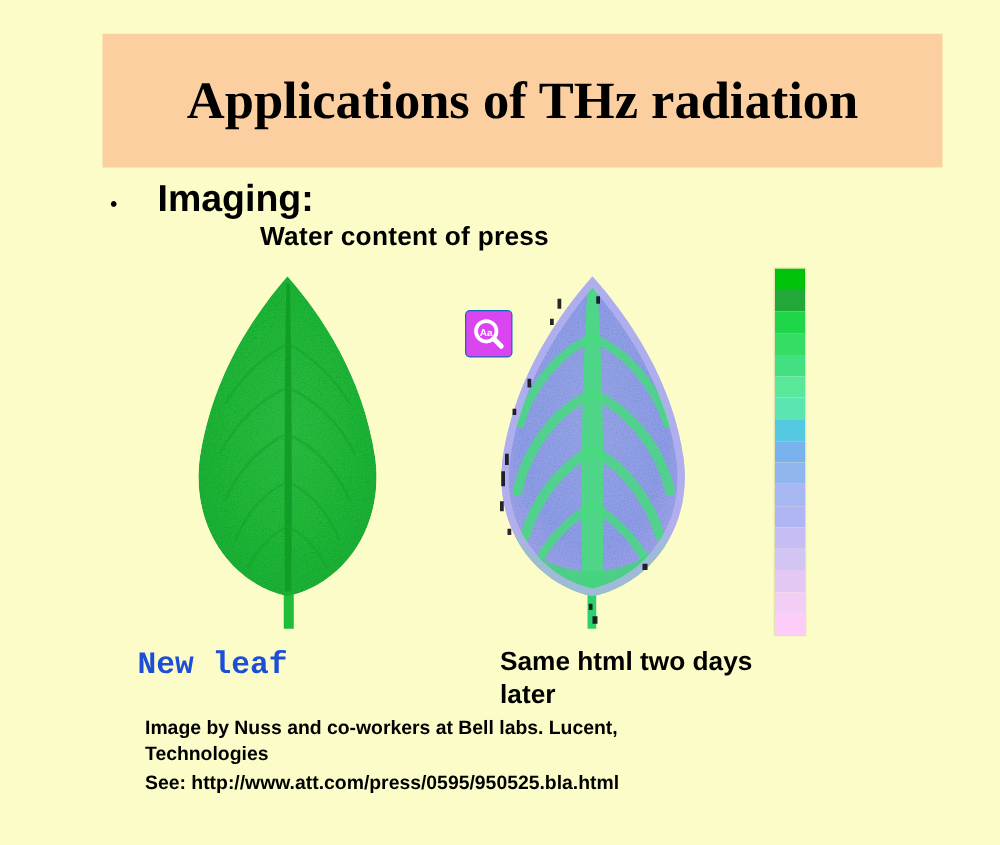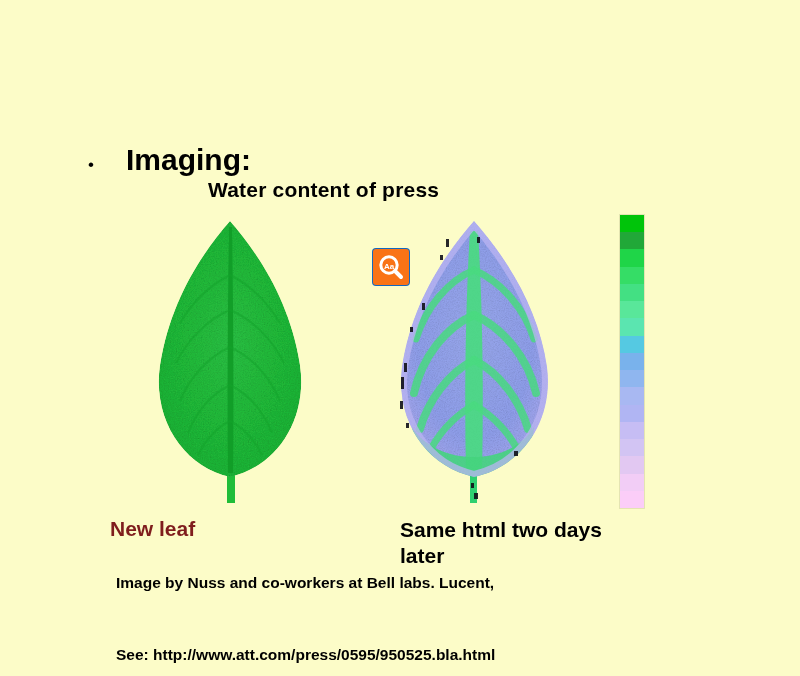--- a/index.html
+++ b/index.html
@@ -107,23 +107,24 @@
     flex-direction: column;
     box-shadow: 0 0 0 1px rgba(200,200,150,0.45);
   }
   #colorbar .band { width: 100%; flex: 1 1 0; }
 
   
   #caption-left {
     position: absolute;
     left: 110px;
     top: 517px;
-    font-size: 21px;
-    font-weight: bold;
-    color: #7f1d1d;
+    font-size: 25px;
+    font-weight: bold;
+    color: #1d4ed8;
+    font-family: Liberation Mono, monospace;
   }
   #caption-right {
     position: absolute;
     left: 400px;
     top: 517px;
     width: 210px;
     font-size: 21px;
     font-weight: bold;
     line-height: 26px;
     color: #000;
@@ -136,31 +137,34 @@
     top: 572px;
     width: 520px;
     font-size: 15.5px;
     font-weight: bold;
     line-height: 21px;
     color: #000;
   }
   #source-line {
     position: absolute;
     left: 116px;
-    top: 646px;
+    top: 618px;
     font-size: 15.5px;
     font-weight: bold;
     color: #000;
   }
 </style>
 </head>
 <body>
 
 <div id="slide" style="background: rgb(252, 252, 200);">
 
+  <div id="title-banner" style="background: rgb(251, 207, 160);">
+    <div id="title-text">Applications of THz radiation</div>
+  </div>
 
   <div id="bullet-row">
     <span id="bullet-dot">•</span>
     <span id="bullet-label-text" class="bullet-label" style="font-size:30px;font-weight:bold;">Imaging:</span>
   </div>
 
   <div id="subheading">Water content of press</div>
 
   <div id="leaf-fresh-wrap" class="leaf-wrap">
     <svg class="leaf-svg" viewBox="0 0 180 290" preserveAspectRatio="none">
@@ -288,21 +292,21 @@
         <rect x="18" y="186" width="3" height="8"></rect>
         <rect x="24" y="208" width="3" height="5"></rect>
         <rect x="132" y="236" width="4" height="5"></rect>
         <rect x="95" y="22" width="3" height="6"></rect>
         <rect x="89" y="268" width="3" height="5"></rect>
         <rect x="92" y="278" width="4" height="6"></rect>
       </g>
     </svg>
   </div>
 
-  <div id="zoom-icon-btn" style="background: #f97316;">
+  <div id="zoom-icon-btn" style="background: #d946ef;">
     <svg width="28" height="28" viewBox="0 0 28 28">
       <circle cx="12" cy="12" r="8.2" fill="none" stroke="#ffffff" stroke-width="3"></circle>
       <line x1="18" y1="18" x2="24" y2="24" stroke="#ffffff" stroke-width="4" stroke-linecap="round"></line>
       <text x="12" y="15.5" font-family="'Liberation Sans', sans-serif" font-size="8" font-weight="bold" fill="#ffffff" text-anchor="middle">Aa</text>
     </svg>
   </div>
 
   <div id="colorbar">
       <div class="band" style="background: rgb(0, 196, 10);"></div>
       <div class="band" style="background: rgb(33, 168, 56);"></div>
@@ -322,17 +326,18 @@
       <div class="band" style="background: rgb(242, 205, 246);"></div>
       <div class="band" style="background: rgb(251, 205, 248);"></div>
     </div>
 
   <div id="caption-left">New leaf</div>
 
   <div id="caption-right">Same html two days later</div>
 
   <div id="credit-block">
     <div>Image by Nuss and co-workers at Bell labs. Lucent,</div>
+    <div>Technologies</div>
   </div>
 
   <div id="source-line">See: http://www.att.com/press/0595/950525.bla.html</div>
 
 </div>
 
 </body></html>

